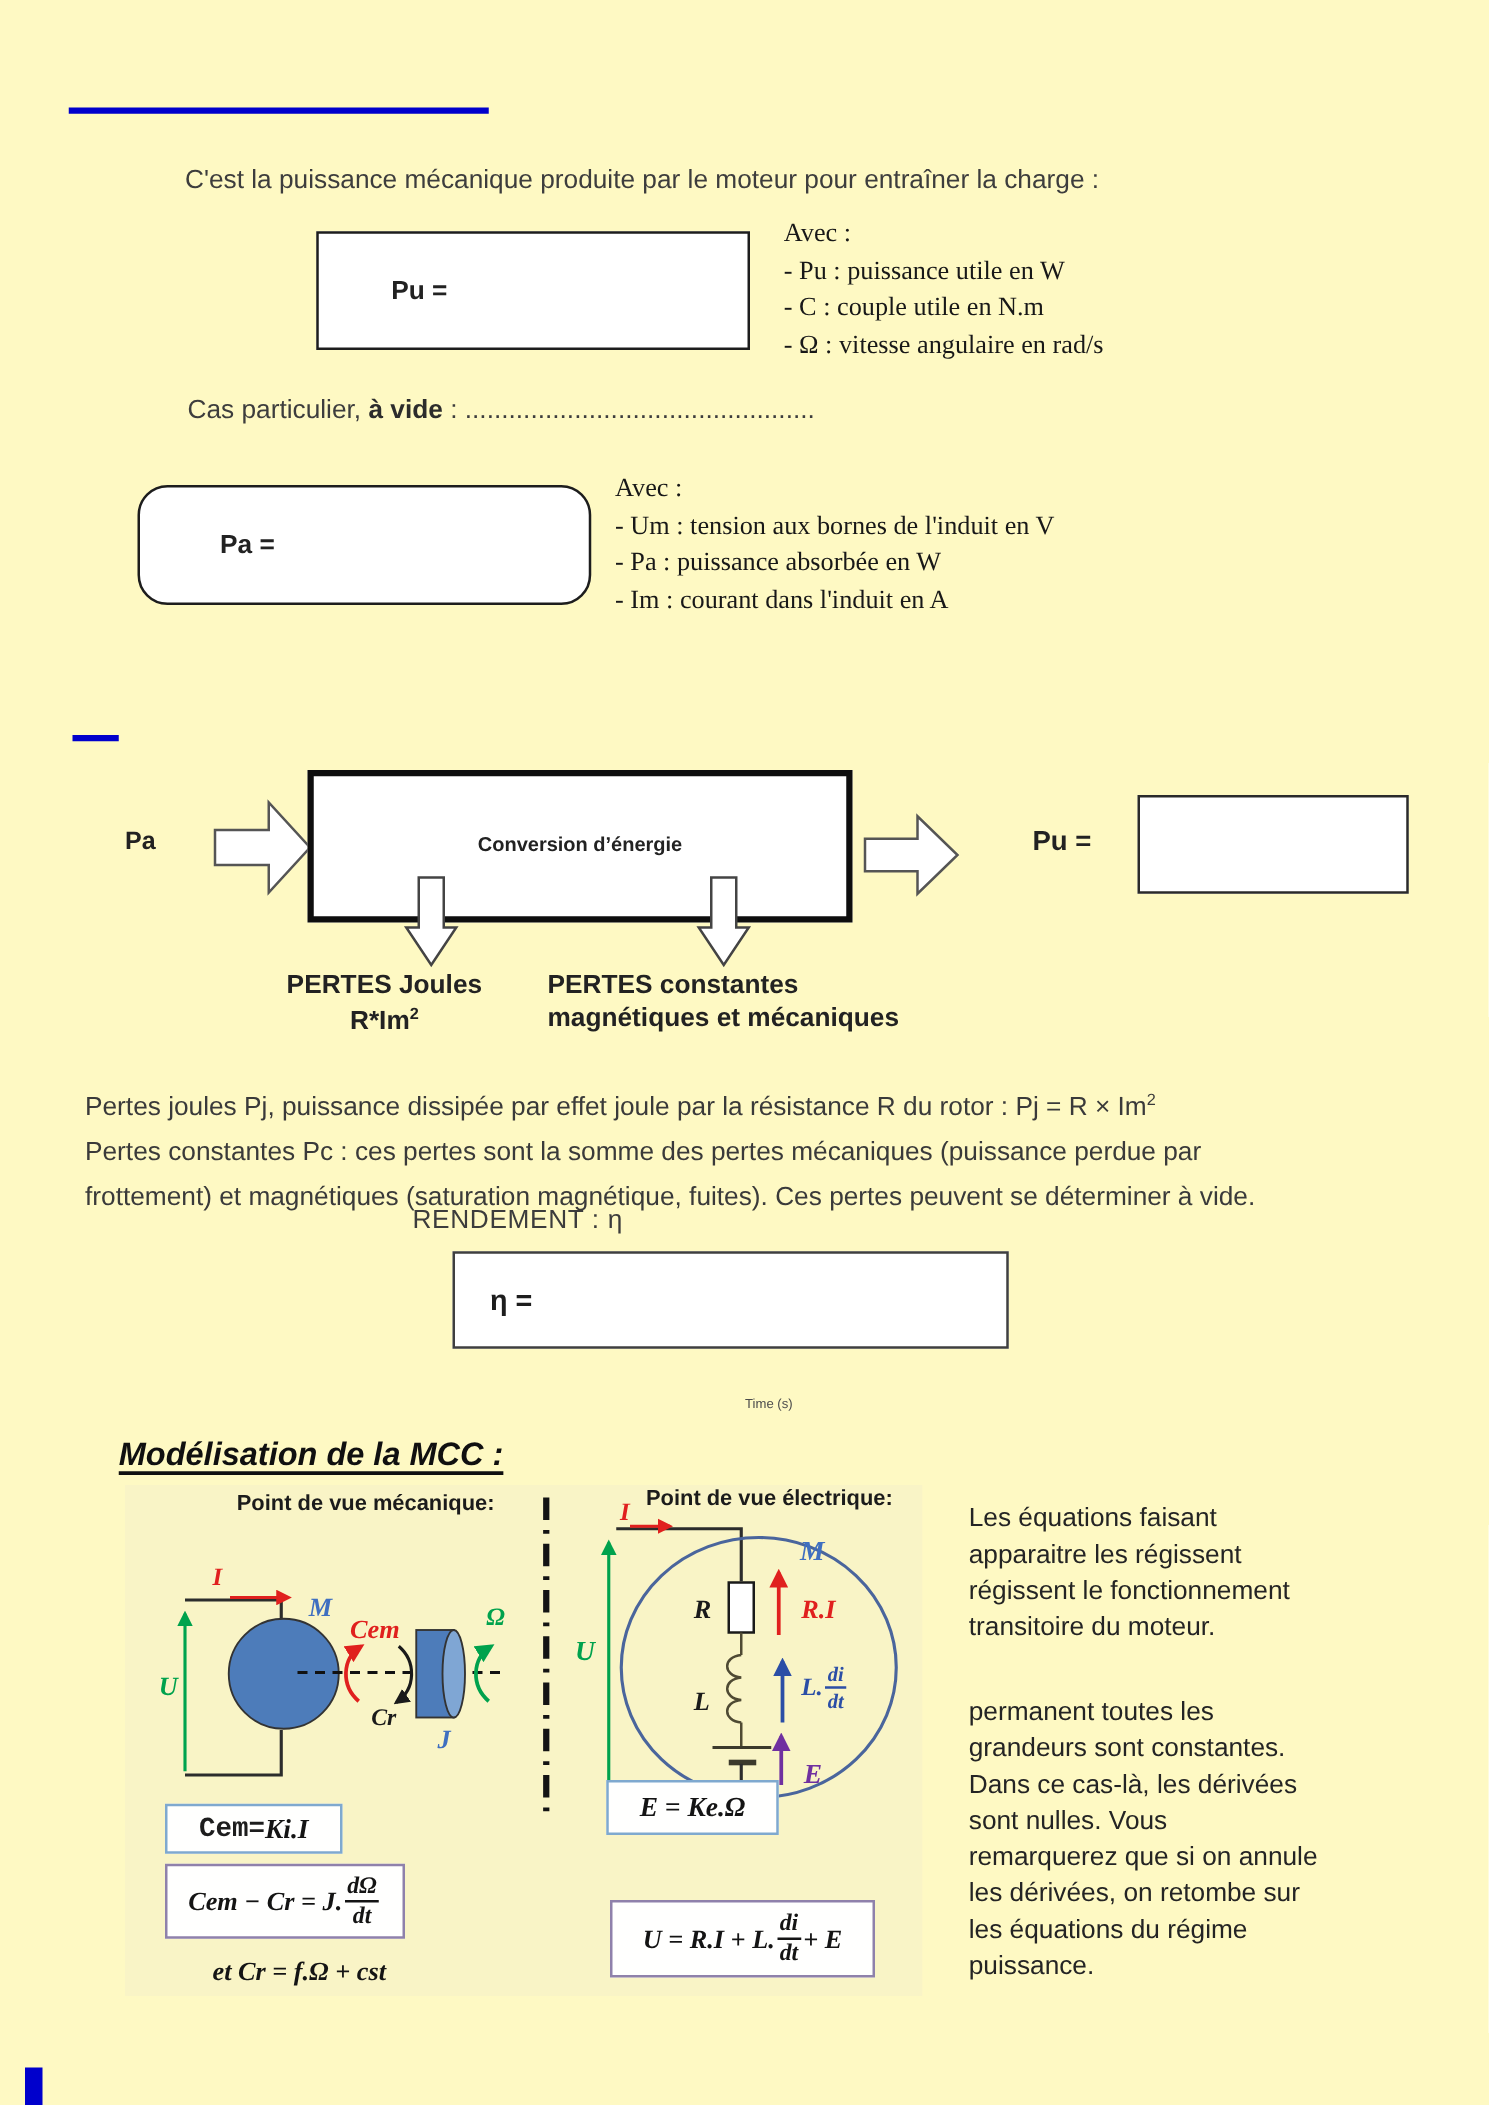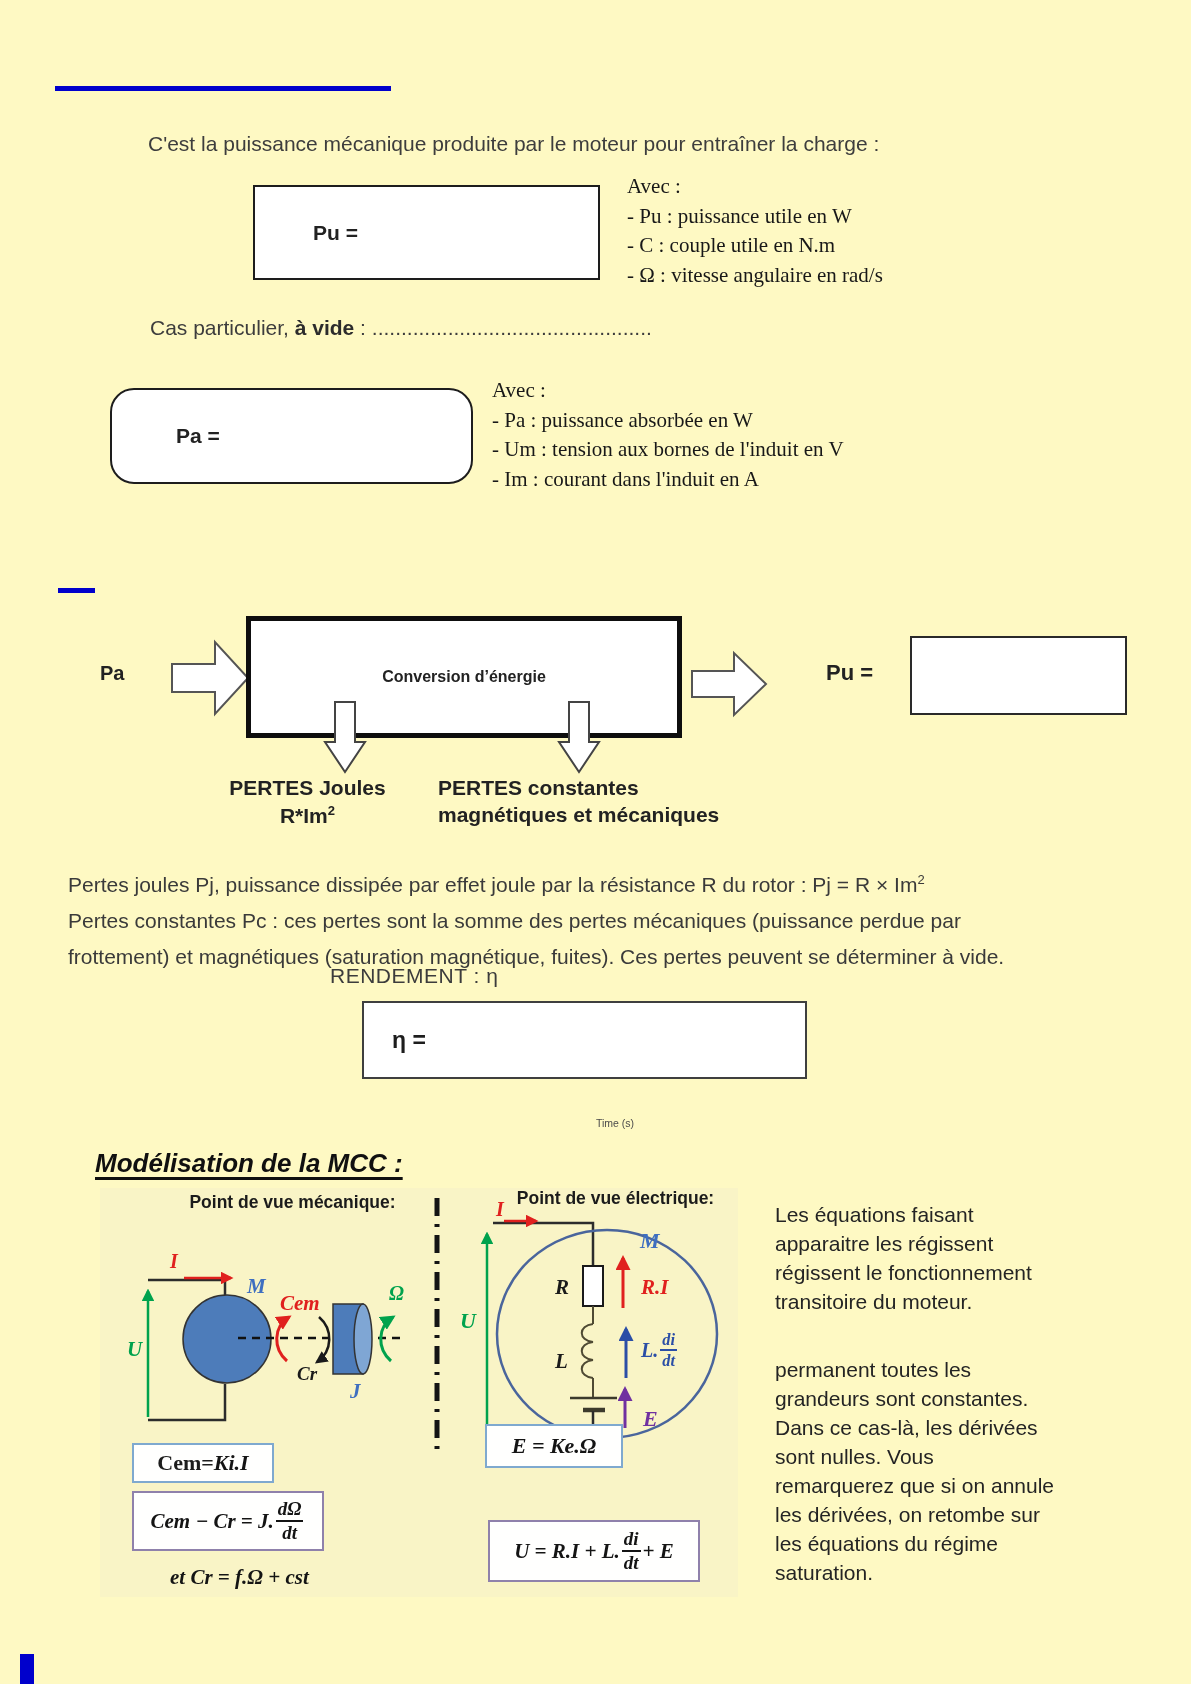--- a/index.html
+++ b/index.html
@@ -1,19 +1,19 @@
 <!DOCTYPE html>
 <html><head>
 <meta charset="utf-8">
 <style>
   html,body{margin:0;padding:0;background:#ffffff;}
   #page{position:relative;width:1191px;height:1684px;background:#fef9c3;overflow:hidden;
         font-family:"Liberation Sans","DejaVu Sans",sans-serif;color:#3d3d3d;}
   .abs{position:absolute;}
-  .sans{font-family:Liberation Serif, serif;}
+  .sans{font-family:Liberation Mono, monospace;}
   .blue-line{background:#0000cc;}
   .intro{font-size:21px;color:#3d3d3d;white-space:nowrap;}
   .avec{font-size:21px;line-height:29.5px;color:#181818;white-space:nowrap;
         font-family:"Liberation Serif","DejaVu Serif",serif;}
   .fieldbox{border:2.5px solid #1d1d1d;background:#fff;display:flex;align-items:center;}
   .fieldbox .lbl{font-weight:bold;font-size:21px;color:#222;}
   .caseline{font-size:21px;color:#3d3d3d;white-space:nowrap;}
   .caseline b{color:#2c2c2c;}
   .flow-label{font-weight:bold;font-size:20px;color:#222;white-space:nowrap;}
   .thickbox{border:5px solid #0e0e0e;background:#fff;display:flex;align-items:center;justify-content:center;}
@@ -63,22 +63,22 @@
   <div class="abs caseline" style="left:150px;top:316px;">
     <span>Cas particulier, </span><b>à vide</b><span> : </span><span>................................................</span>
   </div>
 
   <div class="abs fieldbox" style="left:110px;top:388px;width:295px;height:92px;padding-left:64px;border-radius:24px;">
     <span class="lbl">Pa =</span>
   </div>
 
   <div class="abs avec" style="left:492px;top:376px;">
     <div>Avec :</div>
+    <div>- Um : tension aux bornes de l'induit en V</div>
     <div>- Pa : puissance absorbée en W</div>
-    <div>- Um : tension aux bornes de l'induit en V</div>
     <div>- Im : courant dans l'induit en A</div>
   </div>
 
   <div class="abs blue-line" style="left:58px;top:588px;width:37px;height:5px;"></div>
 
   <div class="abs flow-label" style="left:100px;top:662px;">Pa</div>
 
   <svg class="abs" style="left:170px;top:630px;" width="80" height="96" viewBox="0 0 80 96">
     <path d="M2,34 H45 V12 L78,48 L45,84 V62 H2 Z" fill="#ffffff" stroke="#555" stroke-width="2"></path>
   </svg>
@@ -231,17 +231,17 @@
     <div>transitoire du moteur.</div>
   </div>
   <div class="abs sidep" style="left:775px;top:1355px;">
     <div>permanent toutes les</div>
     <div>grandeurs sont constantes.</div>
     <div>Dans ce cas-là, les dérivées</div>
     <div>sont nulles. Vous</div>
     <div>remarquerez que si on annule</div>
     <div>les dérivées, on retombe sur</div>
     <div>les équations du régime</div>
-    <div>saturation.</div>
+    <div>puissance.</div>
   </div>
 
   <div class="abs blue-line" style="left:20px;top:1654px;width:14px;height:30px;"></div>
 </div>
 
 </body></html>

